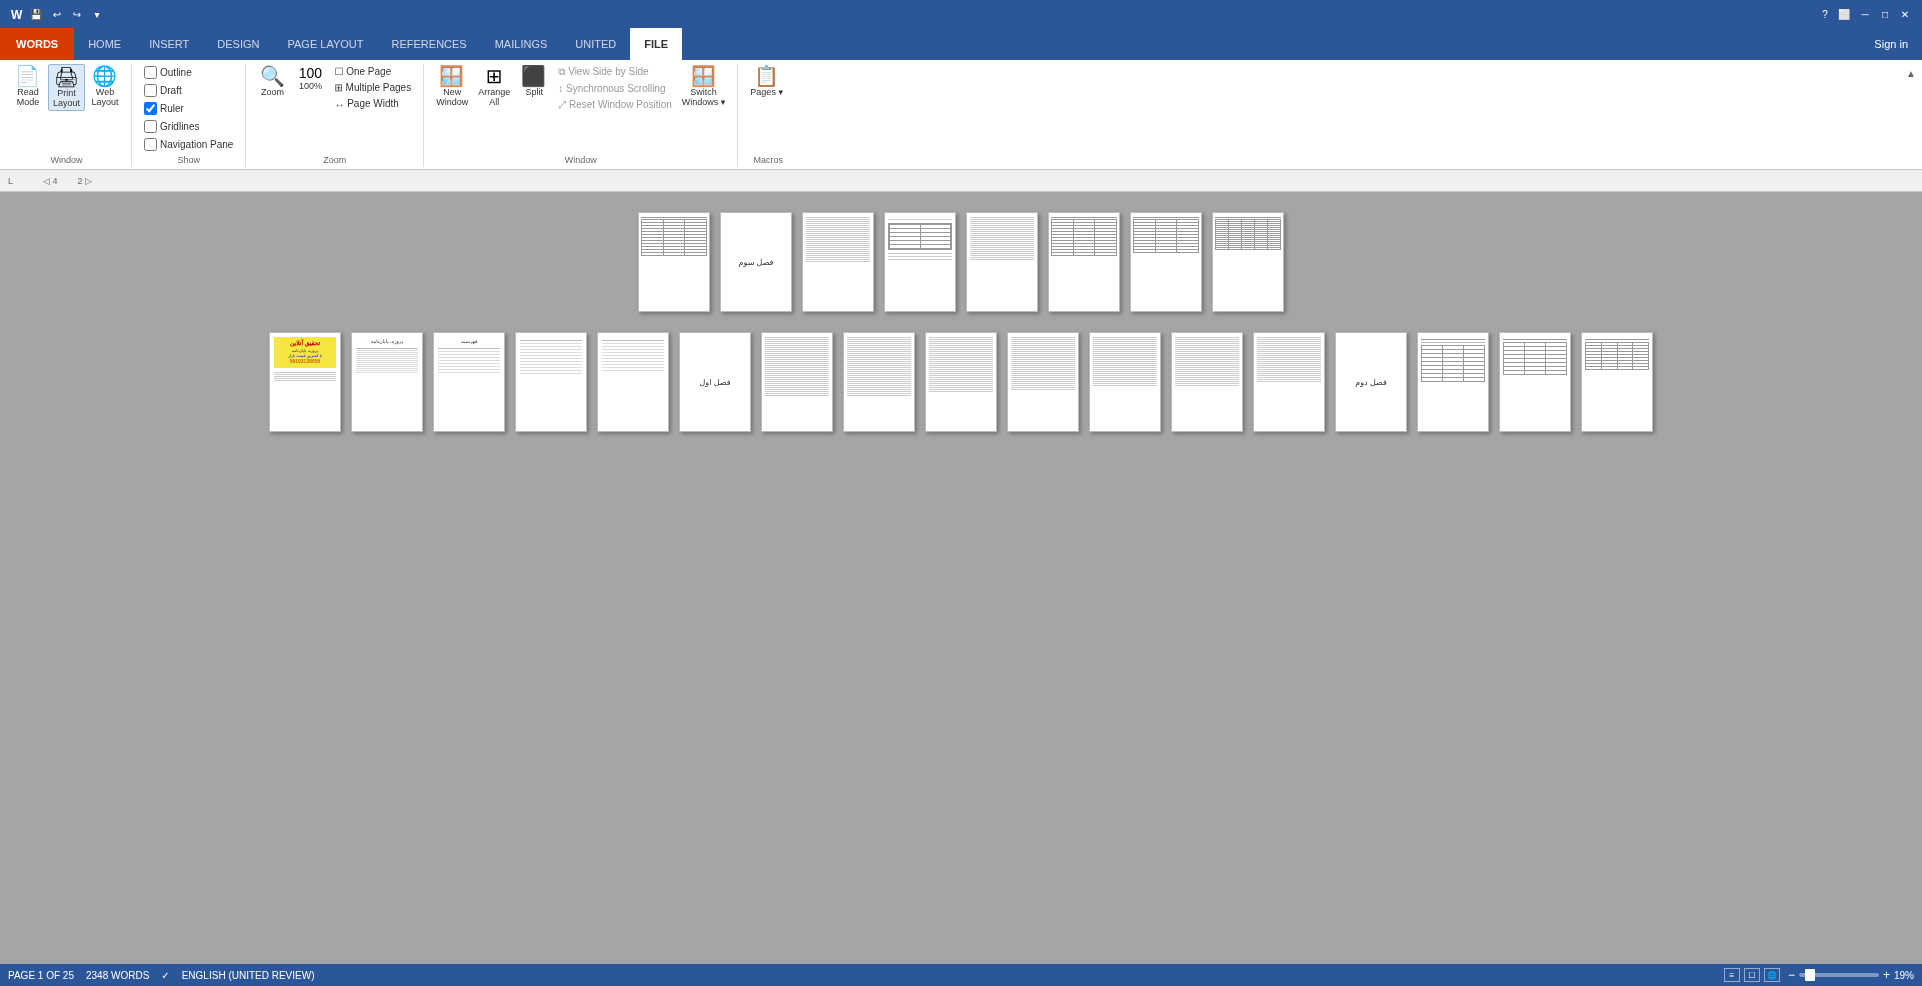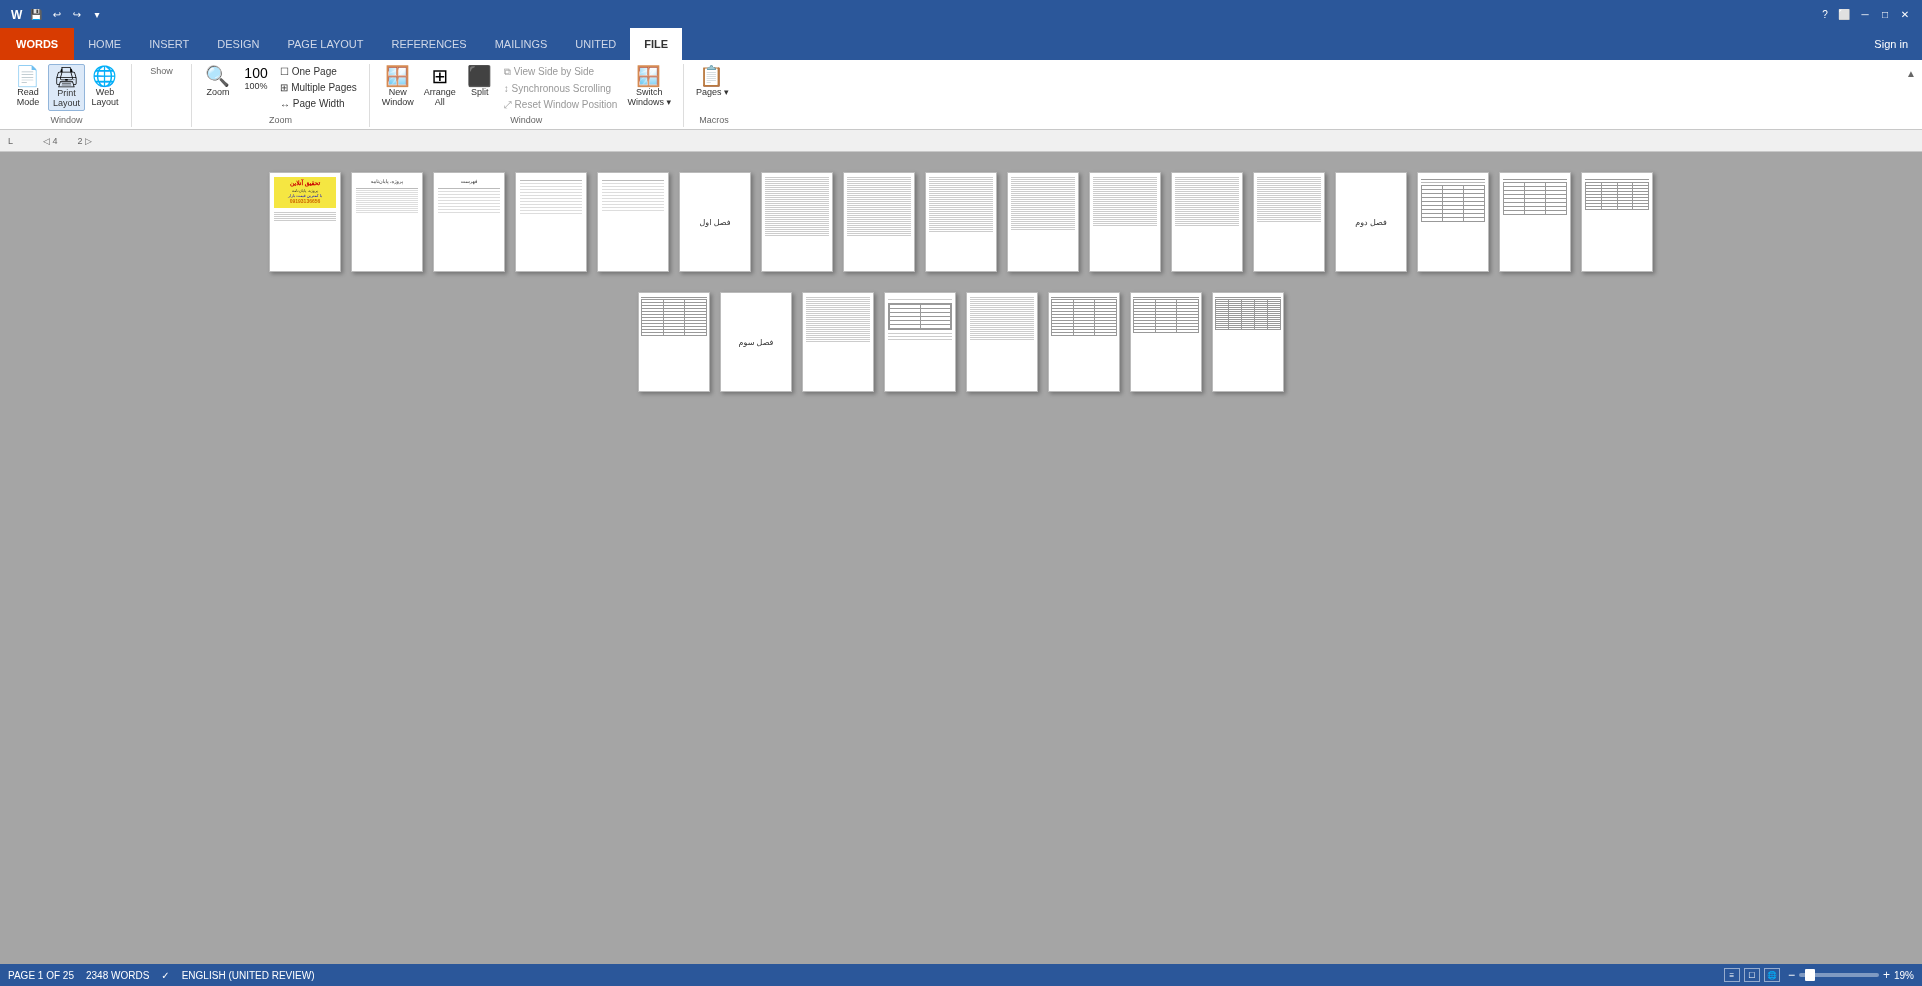--- a/index.html
+++ b/index.html
@@ -123,20 +123,29 @@
         </div>
         <div class="rb-btn">
           <div class="btn-icon">🌐</div>
           <div class="btn-label">Web<br>Layout</div>
         </div>
       </div>
       <div class="ribbon-group-label">Window</div>
     </div>
 
     <div class="ribbon-group">
+      <div class="ribbon-group-content">
+        <div class="rb-group-col">
+          <label class="rb-btn-sm"><input type="checkbox" style=""> Outline</label>
+          <label class="rb-btn-sm"><input type="checkbox" style=""> Draft</label>
+          <label class="rb-btn-sm"><input type="checkbox" checked="" style=""> Ruler</label>
+          <label class="rb-btn-sm"><input type="checkbox" style=""> Gridlines</label>
+          <label class="rb-btn-sm"><input type="checkbox" style=""> Navigation Pane</label>
+        </div>
+      </div>
       <div class="ribbon-group-label">Show</div>
     </div>
 
     <div class="ribbon-group">
       <div class="ribbon-group-content">
         <div class="rb-btn">
           <div class="btn-icon">🔍</div>
           <div class="btn-label">Zoom</div>
         </div>
         <div class="rb-btn">
@@ -194,507 +203,20 @@
 </div>
 
 <div class="ruler-area">
   <span style="margin-right: 30px;">L</span>
   <span style="margin-right: 20px;">◁ 4</span>
   <span>2 ▷</span>
 </div>
 
 <div class="doc-area">
   <div class="pages-container">
-
-    <div class="pages-row">
-
-      <div class="page-thumb" style="width:72px; height:100px; background: white;">
-        <div style="background:#f5e642; padding:3px; margin:4px; font-size:5px; color:#333; text-align:center; line-height:1.3;">
-          <div style="font-weight:bold; color:#cc0000; font-size:6px;">تحقیق آنلاین</div>
-          <div style="font-size:4px;">پروژه، پایان‌نامه</div>
-          <div style="color:#0000cc; font-size:4px;">با کمترین قیمت بازار</div>
-          <div style="color:#cc6600; font-size:5px; font-weight:bold;">09193136656</div>
-        </div>
-        <div style="padding: 0 4px;">
-          <div style="height:1px; background:#ccc; margin:1px 0;"></div>
-          <div style="height:1px; background:#ccc; margin:1px 0;"></div>
-          <div style="height:1px; background:#ccc; margin:1px 0;"></div>
-          <div style="height:1px; background:#ccc; margin:1px 0;"></div>
-          <div style="height:1px; background:#ccc; margin:1px 0;"></div>
-        </div>
-      </div>
-
-      <div class="page-thumb" style="width:72px; height:100px;">
-        <div style="padding:5px 4px 4px;">
-          <div style="text-align:center; font-size:5px; color:#333; margin-bottom:4px;">پروژه، پایان‌نامه</div>
-          <div style="height:1px; background:#bbb; margin:1px 0;"></div>
-          <div style="height:1px; background:#ddd; margin:1px 0;"></div>
-          <div style="height:1px; background:#ddd; margin:1px 0;"></div>
-          <div style="height:1px; background:#ddd; margin:1px 0;"></div>
-          <div style="height:1px; background:#ddd; margin:1px 0;"></div>
-          <div style="height:1px; background:#ddd; margin:1px 0;"></div>
-          <div style="height:1px; background:#ddd; margin:1px 0;"></div>
-          <div style="height:1px; background:#ddd; margin:1px 0;"></div>
-          <div style="height:1px; background:#ddd; margin:1px 0;"></div>
-          <div style="height:1px; background:#ddd; margin:1px 0;"></div>
-          <div style="height:1px; background:#ddd; margin:1px 0;"></div>
-          <div style="height:1px; background:#ddd; margin:1px 0;"></div>
-          <div style="height:1px; background:#ddd; margin:1px 0;"></div>
-        </div>
-      </div>
-
-      <div class="page-thumb" style="width:72px; height:100px;">
-        <div style="padding:5px 4px 4px;">
-          <div style="text-align:center; font-size:5px; color:#333; margin-bottom:4px;">فهرست</div>
-          <div style="height:1px; background:#bbb; margin:2px 0;"></div>
-          <div style="height:1px; background:#ddd; margin:2px 0;"></div>
-          <div style="height:1px; background:#ddd; margin:2px 0;"></div>
-          <div style="height:1px; background:#ddd; margin:2px 0;"></div>
-          <div style="height:1px; background:#ddd; margin:2px 0;"></div>
-          <div style="height:1px; background:#ddd; margin:2px 0;"></div>
-          <div style="height:1px; background:#ddd; margin:2px 0;"></div>
-          <div style="height:1px; background:#ddd; margin:2px 0;"></div>
-          <div style="height:1px; background:#ddd; margin:2px 0;"></div>
-        </div>
-      </div>
-
-      <div class="page-thumb" style="width:72px; height:100px;">
-        <div style="padding:5px 4px 4px;">
-          <div style="height:1px; background:#bbb; margin:2px 0;"></div>
-          <div style="height:1px; background:#ddd; margin:2px 0;"></div>
-          <div style="height:1px; background:#ddd; margin:2px 0;"></div>
-          <div style="height:1px; background:#ddd; margin:2px 0;"></div>
-          <div style="height:1px; background:#ddd; margin:2px 0;"></div>
-          <div style="height:1px; background:#ddd; margin:2px 0;"></div>
-          <div style="height:1px; background:#ddd; margin:2px 0;"></div>
-          <div style="height:1px; background:#ddd; margin:2px 0;"></div>
-          <div style="height:1px; background:#ddd; margin:2px 0;"></div>
-          <div style="height:1px; background:#ddd; margin:2px 0;"></div>
-          <div style="height:1px; background:#ddd; margin:2px 0;"></div>
-          <div style="height:1px; background:#ddd; margin:2px 0;"></div>
-        </div>
-      </div>
-
-      <div class="page-thumb" style="width:72px; height:100px;">
-        <div style="padding:5px 4px 4px;">
-          <div style="height:1px; background:#bbb; margin:2px 0;"></div>
-          <div style="height:1px; background:#ddd; margin:2px 0;"></div>
-          <div style="height:1px; background:#ddd; margin:2px 0;"></div>
-          <div style="height:1px; background:#ddd; margin:2px 0;"></div>
-          <div style="height:1px; background:#ddd; margin:2px 0;"></div>
-          <div style="height:1px; background:#ddd; margin:2px 0;"></div>
-          <div style="height:1px; background:#ddd; margin:2px 0;"></div>
-          <div style="height:1px; background:#ddd; margin:2px 0;"></div>
-          <div style="height:1px; background:#ddd; margin:2px 0;"></div>
-          <div style="height:1px; background:#ddd; margin:2px 0;"></div>
-          <div style="height:1px; background:#ddd; margin:2px 0;"></div>
-        </div>
-      </div>
-
-      <div class="page-thumb" style="width:72px; height:100px;">
-        <div style="display:flex; align-items:center; justify-content:center; height:100%; font-size:8px; color:#333; font-family: Arial;">فصل اول</div>
-      </div>
-
-      <div class="page-thumb" style="width:72px; height:100px;">
-        <div style="padding:3px 3px;">
-          <div style="height:1px; background:#ccc; margin:1px 0;"></div>
-            <div style="height:1px; background:#ccc; margin:1px 0;"></div>
-          <div style="height:1px; background:#ccc; margin:1px 0;"></div>
-            <div style="height:1px; background:#ccc; margin:1px 0;"></div>
-          <div style="height:1px; background:#ccc; margin:1px 0;"></div>
-            <div style="height:1px; background:#ccc; margin:1px 0;"></div>
-          <div style="height:1px; background:#ccc; margin:1px 0;"></div>
-            <div style="height:1px; background:#ccc; margin:1px 0;"></div>
-          <div style="height:1px; background:#ccc; margin:1px 0;"></div>
-            <div style="height:1px; background:#ccc; margin:1px 0;"></div>
-          <div style="height:1px; background:#ccc; margin:1px 0;"></div>
-            <div style="height:1px; background:#ccc; margin:1px 0;"></div>
-          <div style="height:1px; background:#ccc; margin:1px 0;"></div>
-            <div style="height:1px; background:#ccc; margin:1px 0;"></div>
-          <div style="height:1px; background:#ccc; margin:1px 0;"></div>
-            <div style="height:1px; background:#ccc; margin:1px 0;"></div>
-          <div style="height:1px; background:#ccc; margin:1px 0;"></div>
-            <div style="height:1px; background:#ccc; margin:1px 0;"></div>
-          <div style="height:1px; background:#ccc; margin:1px 0;"></div>
-            <div style="height:1px; background:#ccc; margin:1px 0;"></div>
-          <div style="height:1px; background:#ccc; margin:1px 0;"></div>
-            <div style="height:1px; background:#ccc; margin:1px 0;"></div>
-          <div style="height:1px; background:#ccc; margin:1px 0;"></div>
-            <div style="height:1px; background:#ccc; margin:1px 0;"></div>
-          <div style="height:1px; background:#ccc; margin:1px 0;"></div>
-            <div style="height:1px; background:#ccc; margin:1px 0;"></div>
-          <div style="height:1px; background:#ccc; margin:1px 0;"></div>
-            <div style="height:1px; background:#ccc; margin:1px 0;"></div>
-          <div style="height:1px; background:#ccc; margin:1px 0;"></div>
-            <div style="height:1px; background:#ccc; margin:1px 0;"></div>
-        </div>
-      </div>
-
-      <div class="page-thumb" style="width:72px; height:100px;">
-        <div style="padding:3px 3px;">
-          <div style="height:1px; background:#ccc; margin:1px 0;"></div>
-            <div style="height:1px; background:#ccc; margin:1px 0;"></div>
-          <div style="height:1px; background:#ccc; margin:1px 0;"></div>
-            <div style="height:1px; background:#ccc; margin:1px 0;"></div>
-          <div style="height:1px; background:#ccc; margin:1px 0;"></div>
-            <div style="height:1px; background:#ccc; margin:1px 0;"></div>
-          <div style="height:1px; background:#ccc; margin:1px 0;"></div>
-            <div style="height:1px; background:#ccc; margin:1px 0;"></div>
-          <div style="height:1px; background:#ccc; margin:1px 0;"></div>
-            <div style="height:1px; background:#ccc; margin:1px 0;"></div>
-          <div style="height:1px; background:#ccc; margin:1px 0;"></div>
-            <div style="height:1px; background:#ccc; margin:1px 0;"></div>
-          <div style="height:1px; background:#ccc; margin:1px 0;"></div>
-            <div style="height:1px; background:#ccc; margin:1px 0;"></div>
-          <div style="height:1px; background:#ccc; margin:1px 0;"></div>
-            <div style="height:1px; background:#ccc; margin:1px 0;"></div>
-          <div style="height:1px; background:#ccc; margin:1px 0;"></div>
-            <div style="height:1px; background:#ccc; margin:1px 0;"></div>
-          <div style="height:1px; background:#ccc; margin:1px 0;"></div>
-            <div style="height:1px; background:#ccc; margin:1px 0;"></div>
-          <div style="height:1px; background:#ccc; margin:1px 0;"></div>
-            <div style="height:1px; background:#ccc; margin:1px 0;"></div>
-          <div style="height:1px; background:#ccc; margin:1px 0;"></div>
-            <div style="height:1px; background:#ccc; margin:1px 0;"></div>
-          <div style="height:1px; background:#ccc; margin:1px 0;"></div>
-            <div style="height:1px; background:#ccc; margin:1px 0;"></div>
-          <div style="height:1px; background:#ccc; margin:1px 0;"></div>
-            <div style="height:1px; background:#ccc; margin:1px 0;"></div>
-          <div style="height:1px; background:#ccc; margin:1px 0;"></div>
-            <div style="height:1px; background:#ccc; margin:1px 0;"></div>
-        </div>
-      </div>
-
-      <div class="page-thumb" style="width:72px; height:100px;">
-        <div style="padding:3px 3px;">
-          <div style="height:1px; background:#ccc; margin:1px 0;"></div>
-            <div style="height:1px; background:#ccc; margin:1px 0;"></div>
-          <div style="height:1px; background:#ccc; margin:1px 0;"></div>
-            <div style="height:1px; background:#ccc; margin:1px 0;"></div>
-          <div style="height:1px; background:#ccc; margin:1px 0;"></div>
-            <div style="height:1px; background:#ccc; margin:1px 0;"></div>
-          <div style="height:1px; background:#ccc; margin:1px 0;"></div>
-            <div style="height:1px; background:#ccc; margin:1px 0;"></div>
-          <div style="height:1px; background:#ccc; margin:1px 0;"></div>
-            <div style="height:1px; background:#ccc; margin:1px 0;"></div>
-          <div style="height:1px; background:#ccc; margin:1px 0;"></div>
-            <div style="height:1px; background:#ccc; margin:1px 0;"></div>
-          <div style="height:1px; background:#ccc; margin:1px 0;"></div>
-            <div style="height:1px; background:#ccc; margin:1px 0;"></div>
-          <div style="height:1px; background:#ccc; margin:1px 0;"></div>
-            <div style="height:1px; background:#ccc; margin:1px 0;"></div>
-          <div style="height:1px; background:#ccc; margin:1px 0;"></div>
-            <div style="height:1px; background:#ccc; margin:1px 0;"></div>
-          <div style="height:1px; background:#ccc; margin:1px 0;"></div>
-            <div style="height:1px; background:#ccc; margin:1px 0;"></div>
-          <div style="height:1px; background:#ccc; margin:1px 0;"></div>
-            <div style="height:1px; background:#ccc; margin:1px 0;"></div>
-          <div style="height:1px; background:#ccc; margin:1px 0;"></div>
-            <div style="height:1px; background:#ccc; margin:1px 0;"></div>
-          <div style="height:1px; background:#ccc; margin:1px 0;"></div>
-            <div style="height:1px; background:#ccc; margin:1px 0;"></div>
-          <div style="height:1px; background:#ccc; margin:1px 0;"></div>
-            <div style="height:1px; background:#ccc; margin:1px 0;"></div>
-        </div>
-      </div>
-
-      <div class="page-thumb" style="width:72px; height:100px;">
-        <div style="padding:3px 3px;">
-          <div style="height:1px; background:#ccc; margin:1px 0;"></div>
-            <div style="height:1px; background:#ccc; margin:1px 0;"></div>
-          <div style="height:1px; background:#ccc; margin:1px 0;"></div>
-            <div style="height:1px; background:#ccc; margin:1px 0;"></div>
-          <div style="height:1px; background:#ccc; margin:1px 0;"></div>
-            <div style="height:1px; background:#ccc; margin:1px 0;"></div>
-          <div style="height:1px; background:#ccc; margin:1px 0;"></div>
-            <div style="height:1px; background:#ccc; margin:1px 0;"></div>
-          <div style="height:1px; background:#ccc; margin:1px 0;"></div>
-            <div style="height:1px; background:#ccc; margin:1px 0;"></div>
-          <div style="height:1px; background:#ccc; margin:1px 0;"></div>
-            <div style="height:1px; background:#ccc; margin:1px 0;"></div>
-          <div style="height:1px; background:#ccc; margin:1px 0;"></div>
-            <div style="height:1px; background:#ccc; margin:1px 0;"></div>
-          <div style="height:1px; background:#ccc; margin:1px 0;"></div>
-            <div style="height:1px; background:#ccc; margin:1px 0;"></div>
-          <div style="height:1px; background:#ccc; margin:1px 0;"></div>
-            <div style="height:1px; background:#ccc; margin:1px 0;"></div>
-          <div style="height:1px; background:#ccc; margin:1px 0;"></div>
-            <div style="height:1px; background:#ccc; margin:1px 0;"></div>
-          <div style="height:1px; background:#ccc; margin:1px 0;"></div>
-            <div style="height:1px; background:#ccc; margin:1px 0;"></div>
-          <div style="height:1px; background:#ccc; margin:1px 0;"></div>
-            <div style="height:1px; background:#ccc; margin:1px 0;"></div>
-          <div style="height:1px; background:#ccc; margin:1px 0;"></div>
-            <div style="height:1px; background:#ccc; margin:1px 0;"></div>
-          <div style="height:1px; background:#ccc; margin:1px 0;"></div>
-        </div>
-      </div>
-
-      <div class="page-thumb" style="width:72px; height:100px;">
-        <div style="padding:3px 3px;">
-          <div style="height:1px; background:#ccc; margin:1px 0;"></div>
-            <div style="height:1px; background:#ccc; margin:1px 0;"></div>
-          <div style="height:1px; background:#ccc; margin:1px 0;"></div>
-            <div style="height:1px; background:#ccc; margin:1px 0;"></div>
-          <div style="height:1px; background:#ccc; margin:1px 0;"></div>
-            <div style="height:1px; background:#ccc; margin:1px 0;"></div>
-          <div style="height:1px; background:#ccc; margin:1px 0;"></div>
-            <div style="height:1px; background:#ccc; margin:1px 0;"></div>
-          <div style="height:1px; background:#ccc; margin:1px 0;"></div>
-            <div style="height:1px; background:#ccc; margin:1px 0;"></div>
-          <div style="height:1px; background:#ccc; margin:1px 0;"></div>
-            <div style="height:1px; background:#ccc; margin:1px 0;"></div>
-          <div style="height:1px; background:#ccc; margin:1px 0;"></div>
-            <div style="height:1px; background:#ccc; margin:1px 0;"></div>
-          <div style="height:1px; background:#ccc; margin:1px 0;"></div>
-            <div style="height:1px; background:#ccc; margin:1px 0;"></div>
-          <div style="height:1px; background:#ccc; margin:1px 0;"></div>
-            <div style="height:1px; background:#ccc; margin:1px 0;"></div>
-          <div style="height:1px; background:#ccc; margin:1px 0;"></div>
-            <div style="height:1px; background:#ccc; margin:1px 0;"></div>
-          <div style="height:1px; background:#ccc; margin:1px 0;"></div>
-            <div style="height:1px; background:#ccc; margin:1px 0;"></div>
-          <div style="height:1px; background:#ccc; margin:1px 0;"></div>
-            <div style="height:1px; background:#ccc; margin:1px 0;"></div>
-          <div style="height:1px; background:#ccc; margin:1px 0;"></div>
-        </div>
-      </div>
-
-      <div class="page-thumb" style="width:72px; height:100px;">
-        <div style="padding:3px 3px;">
-          <div style="height:1px; background:#ccc; margin:1px 0;"></div>
-            <div style="height:1px; background:#ccc; margin:1px 0;"></div>
-          <div style="height:1px; background:#ccc; margin:1px 0;"></div>
-            <div style="height:1px; background:#ccc; margin:1px 0;"></div>
-          <div style="height:1px; background:#ccc; margin:1px 0;"></div>
-            <div style="height:1px; background:#ccc; margin:1px 0;"></div>
-          <div style="height:1px; background:#ccc; margin:1px 0;"></div>
-            <div style="height:1px; background:#ccc; margin:1px 0;"></div>
-          <div style="height:1px; background:#ccc; margin:1px 0;"></div>
-            <div style="height:1px; background:#ccc; margin:1px 0;"></div>
-          <div style="height:1px; background:#ccc; margin:1px 0;"></div>
-            <div style="height:1px; background:#ccc; margin:1px 0;"></div>
-          <div style="height:1px; background:#ccc; margin:1px 0;"></div>
-            <div style="height:1px; background:#ccc; margin:1px 0;"></div>
-          <div style="height:1px; background:#ccc; margin:1px 0;"></div>
-            <div style="height:1px; background:#ccc; margin:1px 0;"></div>
-          <div style="height:1px; background:#ccc; margin:1px 0;"></div>
-            <div style="height:1px; background:#ccc; margin:1px 0;"></div>
-          <div style="height:1px; background:#ccc; margin:1px 0;"></div>
-            <div style="height:1px; background:#ccc; margin:1px 0;"></div>
-          <div style="height:1px; background:#ccc; margin:1px 0;"></div>
-            <div style="height:1px; background:#ccc; margin:1px 0;"></div>
-          <div style="height:1px; background:#ccc; margin:1px 0;"></div>
-            <div style="height:1px; background:#ccc; margin:1px 0;"></div>
-          <div style="height:1px; background:#ccc; margin:1px 0;"></div>
-        </div>
-      </div>
-
-      <div class="page-thumb" style="width:72px; height:100px;">
-        <div style="padding:3px 3px;">
-          <div style="height:1px; background:#ccc; margin:1px 0;"></div>
-            <div style="height:1px; background:#ccc; margin:1px 0;"></div>
-          <div style="height:1px; background:#ccc; margin:1px 0;"></div>
-            <div style="height:1px; background:#ccc; margin:1px 0;"></div>
-          <div style="height:1px; background:#ccc; margin:1px 0;"></div>
-            <div style="height:1px; background:#ccc; margin:1px 0;"></div>
-          <div style="height:1px; background:#ccc; margin:1px 0;"></div>
-            <div style="height:1px; background:#ccc; margin:1px 0;"></div>
-          <div style="height:1px; background:#ccc; margin:1px 0;"></div>
-            <div style="height:1px; background:#ccc; margin:1px 0;"></div>
-          <div style="height:1px; background:#ccc; margin:1px 0;"></div>
-            <div style="height:1px; background:#ccc; margin:1px 0;"></div>
-          <div style="height:1px; background:#ccc; margin:1px 0;"></div>
-            <div style="height:1px; background:#ccc; margin:1px 0;"></div>
-          <div style="height:1px; background:#ccc; margin:1px 0;"></div>
-            <div style="height:1px; background:#ccc; margin:1px 0;"></div>
-          <div style="height:1px; background:#ccc; margin:1px 0;"></div>
-            <div style="height:1px; background:#ccc; margin:1px 0;"></div>
-          <div style="height:1px; background:#ccc; margin:1px 0;"></div>
-            <div style="height:1px; background:#ccc; margin:1px 0;"></div>
-          <div style="height:1px; background:#ccc; margin:1px 0;"></div>
-            <div style="height:1px; background:#ccc; margin:1px 0;"></div>
-          <div style="height:1px; background:#ccc; margin:1px 0;"></div>
-        </div>
-      </div>
-
-      <div class="page-thumb" style="width:72px; height:100px;">
-        <div style="display:flex; align-items:center; justify-content:center; height:100%; font-size:8px; color:#333; font-family: Arial;">فصل دوم</div>
-      </div>
-
-      <div class="page-thumb" style="width:72px; height:100px;">
-        <div style="padding:4px 3px;">
-          <div style="height:1px; background:#999; margin:2px 0;"></div>
-          <div style="height:1px; background:#bbb; margin:2px 0;"></div>
-          <table style="width:100%; border-collapse:collapse; margin-top:2px;">
-            <tbody>
-                <tr>
-                  <td style="border:0.5px solid #999; height:4px; font-size:4px; padding:0;"></td>
-                  <td style="border:0.5px solid #999; height:4px;"></td>
-                  <td style="border:0.5px solid #999; height:4px;"></td>
-                </tr>
-            <tr>
-                  <td style="border:0.5px solid #999; height:4px;"></td>
-                  <td style="border:0.5px solid #999; height:4px;"></td>
-                  <td style="border:0.5px solid #999; height:4px;"></td>
-                </tr>
-            <tr>
-                  <td style="border:0.5px solid #999; height:4px;"></td>
-                  <td style="border:0.5px solid #999; height:4px;"></td>
-                  <td style="border:0.5px solid #999; height:4px;"></td>
-                </tr>
-            <tr>
-                  <td style="border:0.5px solid #999; height:4px;"></td>
-                  <td style="border:0.5px solid #999; height:4px;"></td>
-                  <td style="border:0.5px solid #999; height:4px;"></td>
-                </tr>
-            <tr>
-                  <td style="border:0.5px solid #999; height:4px;"></td>
-                  <td style="border:0.5px solid #999; height:4px;"></td>
-                  <td style="border:0.5px solid #999; height:4px;"></td>
-                </tr>
-            <tr>
-                  <td style="border:0.5px solid #999; height:4px;"></td>
-                  <td style="border:0.5px solid #999; height:4px;"></td>
-                  <td style="border:0.5px solid #999; height:4px;"></td>
-                </tr>
-            <tr>
-                  <td style="border:0.5px solid #999; height:4px;"></td>
-                  <td style="border:0.5px solid #999; height:4px;"></td>
-                  <td style="border:0.5px solid #999; height:4px;"></td>
-                </tr>
-            <tr>
-                  <td style="border:0.5px solid #999; height:4px;"></td>
-                  <td style="border:0.5px solid #999; height:4px;"></td>
-                  <td style="border:0.5px solid #999; height:4px;"></td>
-                </tr>
-            <tr>
-                  <td style="border:0.5px solid #999; height:4px;"></td>
-                  <td style="border:0.5px solid #999; height:4px;"></td>
-                  <td style="border:0.5px solid #999; height:4px;"></td>
-                </tr>
-          </tbody>
-            </table>
-        </div>
-      </div>
-
-      <div class="page-thumb" style="width:72px; height:100px;">
-        <div style="padding:4px 3px;">
-          <div style="height:1px; background:#999; margin:2px 0;"></div>
-          <table style="width:100%; border-collapse:collapse; margin-top:2px;">
-            <tbody>
-                <tr>
-                  <td style="border:0.5px solid #999; height:4px;"></td>
-                  <td style="border:0.5px solid #999; height:4px;"></td>
-                  <td style="border:0.5px solid #999; height:4px;"></td>
-                </tr>
-            <tr>
-                  <td style="border:0.5px solid #999; height:4px;"></td>
-                  <td style="border:0.5px solid #999; height:4px;"></td>
-                  <td style="border:0.5px solid #999; height:4px;"></td>
-                </tr>
-            <tr>
-                  <td style="border:0.5px solid #999; height:4px;"></td>
-                  <td style="border:0.5px solid #999; height:4px;"></td>
-                  <td style="border:0.5px solid #999; height:4px;"></td>
-                </tr>
-            <tr>
-                  <td style="border:0.5px solid #999; height:4px;"></td>
-                  <td style="border:0.5px solid #999; height:4px;"></td>
-                  <td style="border:0.5px solid #999; height:4px;"></td>
-                </tr>
-            <tr>
-                  <td style="border:0.5px solid #999; height:4px;"></td>
-                  <td style="border:0.5px solid #999; height:4px;"></td>
-                  <td style="border:0.5px solid #999; height:4px;"></td>
-                </tr>
-            <tr>
-                  <td style="border:0.5px solid #999; height:4px;"></td>
-                  <td style="border:0.5px solid #999; height:4px;"></td>
-                  <td style="border:0.5px solid #999; height:4px;"></td>
-                </tr>
-            <tr>
-                  <td style="border:0.5px solid #999; height:4px;"></td>
-                  <td style="border:0.5px solid #999; height:4px;"></td>
-                  <td style="border:0.5px solid #999; height:4px;"></td>
-                </tr>
-            <tr>
-                  <td style="border:0.5px solid #999; height:4px;"></td>
-                  <td style="border:0.5px solid #999; height:4px;"></td>
-                  <td style="border:0.5px solid #999; height:4px;"></td>
-                </tr>
-          </tbody>
-            </table>
-        </div>
-      </div>
-
-      <div class="page-thumb" style="width:72px; height:100px;">
-        <div style="padding:4px 3px;">
-          <div style="height:1px; background:#999; margin:2px 0;"></div>
-          <table style="width:100%; border-collapse:collapse; margin-top:2px;">
-            <tbody>
-                <tr>
-                  <td style="border:0.5px solid #999; height:3px;"></td>
-                  <td style="border:0.5px solid #999; height:3px;"></td>
-                  <td style="border:0.5px solid #999; height:3px;"></td>
-                  <td style="border:0.5px solid #999; height:3px;"></td>
-                </tr>
-            <tr>
-                  <td style="border:0.5px solid #999; height:3px;"></td>
-                  <td style="border:0.5px solid #999; height:3px;"></td>
-                  <td style="border:0.5px solid #999; height:3px;"></td>
-                  <td style="border:0.5px solid #999; height:3px;"></td>
-                </tr>
-            <tr>
-                  <td style="border:0.5px solid #999; height:3px;"></td>
-                  <td style="border:0.5px solid #999; height:3px;"></td>
-                  <td style="border:0.5px solid #999; height:3px;"></td>
-                  <td style="border:0.5px solid #999; height:3px;"></td>
-                </tr>
-            <tr>
-                  <td style="border:0.5px solid #999; height:3px;"></td>
-                  <td style="border:0.5px solid #999; height:3px;"></td>
-                  <td style="border:0.5px solid #999; height:3px;"></td>
-                  <td style="border:0.5px solid #999; height:3px;"></td>
-                </tr>
-            <tr>
-                  <td style="border:0.5px solid #999; height:3px;"></td>
-                  <td style="border:0.5px solid #999; height:3px;"></td>
-                  <td style="border:0.5px solid #999; height:3px;"></td>
-                  <td style="border:0.5px solid #999; height:3px;"></td>
-                </tr>
-            <tr>
-                  <td style="border:0.5px solid #999; height:3px;"></td>
-                  <td style="border:0.5px solid #999; height:3px;"></td>
-                  <td style="border:0.5px solid #999; height:3px;"></td>
-                  <td style="border:0.5px solid #999; height:3px;"></td>
-                </tr>
-            <tr>
-                  <td style="border:0.5px solid #999; height:3px;"></td>
-                  <td style="border:0.5px solid #999; height:3px;"></td>
-                  <td style="border:0.5px solid #999; height:3px;"></td>
-                  <td style="border:0.5px solid #999; height:3px;"></td>
-                </tr>
-            <tr>
-                  <td style="border:0.5px solid #999; height:3px;"></td>
-                  <td style="border:0.5px solid #999; height:3px;"></td>
-                  <td style="border:0.5px solid #999; height:3px;"></td>
-                  <td style="border:0.5px solid #999; height:3px;"></td>
-                </tr>
-            <tr>
-                  <td style="border:0.5px solid #999; height:3px;"></td>
-                  <td style="border:0.5px solid #999; height:3px;"></td>
-                  <td style="border:0.5px solid #999; height:3px;"></td>
-                  <td style="border:0.5px solid #999; height:3px;"></td>
-                </tr>
-          </tbody>
-            </table>
-        </div>
-      </div>
-    </div>
 
     <div class="pages-row">
 
       <div class="page-thumb" style="width:72px; height:100px;">
         <div style="padding:3px 2px;">
           <div style="height:1px; background:#999; margin:1px 0;"></div>
           <table style="width:100%; border-collapse:collapse; margin-top:1px;">
             <tbody>
                 <tr>
                   <td style="border:0.5px solid #999; height:3px;"></td>
@@ -1103,20 +625,507 @@
                   <td style="border:0.5px solid #999; height:2px;"></td>
                   <td style="border:0.5px solid #999; height:2px;"></td>
                   <td style="border:0.5px solid #999; height:2px;"></td>
                 </tr>
           </tbody>
             </table>
         </div>
       </div>
 
     </div>
+
+    <div class="pages-row">
+
+      <div class="page-thumb" style="width:72px; height:100px; background: white;">
+        <div style="background:#f5e642; padding:3px; margin:4px; font-size:5px; color:#333; text-align:center; line-height:1.3;">
+          <div style="font-weight:bold; color:#cc0000; font-size:6px;">تحقیق آنلاین</div>
+          <div style="font-size:4px;">پروژه، پایان‌نامه</div>
+          <div style="color:#0000cc; font-size:4px;">با کمترین قیمت بازار</div>
+          <div style="color:#cc6600; font-size:5px; font-weight:bold;">09193136656</div>
+        </div>
+        <div style="padding: 0 4px;">
+          <div style="height:1px; background:#ccc; margin:1px 0;"></div>
+          <div style="height:1px; background:#ccc; margin:1px 0;"></div>
+          <div style="height:1px; background:#ccc; margin:1px 0;"></div>
+          <div style="height:1px; background:#ccc; margin:1px 0;"></div>
+          <div style="height:1px; background:#ccc; margin:1px 0;"></div>
+        </div>
+      </div>
+
+      <div class="page-thumb" style="width:72px; height:100px;">
+        <div style="padding:5px 4px 4px;">
+          <div style="text-align:center; font-size:5px; color:#333; margin-bottom:4px;">پروژه، پایان‌نامه</div>
+          <div style="height:1px; background:#bbb; margin:1px 0;"></div>
+          <div style="height:1px; background:#ddd; margin:1px 0;"></div>
+          <div style="height:1px; background:#ddd; margin:1px 0;"></div>
+          <div style="height:1px; background:#ddd; margin:1px 0;"></div>
+          <div style="height:1px; background:#ddd; margin:1px 0;"></div>
+          <div style="height:1px; background:#ddd; margin:1px 0;"></div>
+          <div style="height:1px; background:#ddd; margin:1px 0;"></div>
+          <div style="height:1px; background:#ddd; margin:1px 0;"></div>
+          <div style="height:1px; background:#ddd; margin:1px 0;"></div>
+          <div style="height:1px; background:#ddd; margin:1px 0;"></div>
+          <div style="height:1px; background:#ddd; margin:1px 0;"></div>
+          <div style="height:1px; background:#ddd; margin:1px 0;"></div>
+          <div style="height:1px; background:#ddd; margin:1px 0;"></div>
+        </div>
+      </div>
+
+      <div class="page-thumb" style="width:72px; height:100px;">
+        <div style="padding:5px 4px 4px;">
+          <div style="text-align:center; font-size:5px; color:#333; margin-bottom:4px;">فهرست</div>
+          <div style="height:1px; background:#bbb; margin:2px 0;"></div>
+          <div style="height:1px; background:#ddd; margin:2px 0;"></div>
+          <div style="height:1px; background:#ddd; margin:2px 0;"></div>
+          <div style="height:1px; background:#ddd; margin:2px 0;"></div>
+          <div style="height:1px; background:#ddd; margin:2px 0;"></div>
+          <div style="height:1px; background:#ddd; margin:2px 0;"></div>
+          <div style="height:1px; background:#ddd; margin:2px 0;"></div>
+          <div style="height:1px; background:#ddd; margin:2px 0;"></div>
+          <div style="height:1px; background:#ddd; margin:2px 0;"></div>
+        </div>
+      </div>
+
+      <div class="page-thumb" style="width:72px; height:100px;">
+        <div style="padding:5px 4px 4px;">
+          <div style="height:1px; background:#bbb; margin:2px 0;"></div>
+          <div style="height:1px; background:#ddd; margin:2px 0;"></div>
+          <div style="height:1px; background:#ddd; margin:2px 0;"></div>
+          <div style="height:1px; background:#ddd; margin:2px 0;"></div>
+          <div style="height:1px; background:#ddd; margin:2px 0;"></div>
+          <div style="height:1px; background:#ddd; margin:2px 0;"></div>
+          <div style="height:1px; background:#ddd; margin:2px 0;"></div>
+          <div style="height:1px; background:#ddd; margin:2px 0;"></div>
+          <div style="height:1px; background:#ddd; margin:2px 0;"></div>
+          <div style="height:1px; background:#ddd; margin:2px 0;"></div>
+          <div style="height:1px; background:#ddd; margin:2px 0;"></div>
+          <div style="height:1px; background:#ddd; margin:2px 0;"></div>
+        </div>
+      </div>
+
+      <div class="page-thumb" style="width:72px; height:100px;">
+        <div style="padding:5px 4px 4px;">
+          <div style="height:1px; background:#bbb; margin:2px 0;"></div>
+          <div style="height:1px; background:#ddd; margin:2px 0;"></div>
+          <div style="height:1px; background:#ddd; margin:2px 0;"></div>
+          <div style="height:1px; background:#ddd; margin:2px 0;"></div>
+          <div style="height:1px; background:#ddd; margin:2px 0;"></div>
+          <div style="height:1px; background:#ddd; margin:2px 0;"></div>
+          <div style="height:1px; background:#ddd; margin:2px 0;"></div>
+          <div style="height:1px; background:#ddd; margin:2px 0;"></div>
+          <div style="height:1px; background:#ddd; margin:2px 0;"></div>
+          <div style="height:1px; background:#ddd; margin:2px 0;"></div>
+          <div style="height:1px; background:#ddd; margin:2px 0;"></div>
+        </div>
+      </div>
+
+      <div class="page-thumb" style="width:72px; height:100px;">
+        <div style="display:flex; align-items:center; justify-content:center; height:100%; font-size:8px; color:#333; font-family: Arial;">فصل اول</div>
+      </div>
+
+      <div class="page-thumb" style="width:72px; height:100px;">
+        <div style="padding:3px 3px;">
+          <div style="height:1px; background:#ccc; margin:1px 0;"></div>
+            <div style="height:1px; background:#ccc; margin:1px 0;"></div>
+          <div style="height:1px; background:#ccc; margin:1px 0;"></div>
+            <div style="height:1px; background:#ccc; margin:1px 0;"></div>
+          <div style="height:1px; background:#ccc; margin:1px 0;"></div>
+            <div style="height:1px; background:#ccc; margin:1px 0;"></div>
+          <div style="height:1px; background:#ccc; margin:1px 0;"></div>
+            <div style="height:1px; background:#ccc; margin:1px 0;"></div>
+          <div style="height:1px; background:#ccc; margin:1px 0;"></div>
+            <div style="height:1px; background:#ccc; margin:1px 0;"></div>
+          <div style="height:1px; background:#ccc; margin:1px 0;"></div>
+            <div style="height:1px; background:#ccc; margin:1px 0;"></div>
+          <div style="height:1px; background:#ccc; margin:1px 0;"></div>
+            <div style="height:1px; background:#ccc; margin:1px 0;"></div>
+          <div style="height:1px; background:#ccc; margin:1px 0;"></div>
+            <div style="height:1px; background:#ccc; margin:1px 0;"></div>
+          <div style="height:1px; background:#ccc; margin:1px 0;"></div>
+            <div style="height:1px; background:#ccc; margin:1px 0;"></div>
+          <div style="height:1px; background:#ccc; margin:1px 0;"></div>
+            <div style="height:1px; background:#ccc; margin:1px 0;"></div>
+          <div style="height:1px; background:#ccc; margin:1px 0;"></div>
+            <div style="height:1px; background:#ccc; margin:1px 0;"></div>
+          <div style="height:1px; background:#ccc; margin:1px 0;"></div>
+            <div style="height:1px; background:#ccc; margin:1px 0;"></div>
+          <div style="height:1px; background:#ccc; margin:1px 0;"></div>
+            <div style="height:1px; background:#ccc; margin:1px 0;"></div>
+          <div style="height:1px; background:#ccc; margin:1px 0;"></div>
+            <div style="height:1px; background:#ccc; margin:1px 0;"></div>
+          <div style="height:1px; background:#ccc; margin:1px 0;"></div>
+            <div style="height:1px; background:#ccc; margin:1px 0;"></div>
+        </div>
+      </div>
+
+      <div class="page-thumb" style="width:72px; height:100px;">
+        <div style="padding:3px 3px;">
+          <div style="height:1px; background:#ccc; margin:1px 0;"></div>
+            <div style="height:1px; background:#ccc; margin:1px 0;"></div>
+          <div style="height:1px; background:#ccc; margin:1px 0;"></div>
+            <div style="height:1px; background:#ccc; margin:1px 0;"></div>
+          <div style="height:1px; background:#ccc; margin:1px 0;"></div>
+            <div style="height:1px; background:#ccc; margin:1px 0;"></div>
+          <div style="height:1px; background:#ccc; margin:1px 0;"></div>
+            <div style="height:1px; background:#ccc; margin:1px 0;"></div>
+          <div style="height:1px; background:#ccc; margin:1px 0;"></div>
+            <div style="height:1px; background:#ccc; margin:1px 0;"></div>
+          <div style="height:1px; background:#ccc; margin:1px 0;"></div>
+            <div style="height:1px; background:#ccc; margin:1px 0;"></div>
+          <div style="height:1px; background:#ccc; margin:1px 0;"></div>
+            <div style="height:1px; background:#ccc; margin:1px 0;"></div>
+          <div style="height:1px; background:#ccc; margin:1px 0;"></div>
+            <div style="height:1px; background:#ccc; margin:1px 0;"></div>
+          <div style="height:1px; background:#ccc; margin:1px 0;"></div>
+            <div style="height:1px; background:#ccc; margin:1px 0;"></div>
+          <div style="height:1px; background:#ccc; margin:1px 0;"></div>
+            <div style="height:1px; background:#ccc; margin:1px 0;"></div>
+          <div style="height:1px; background:#ccc; margin:1px 0;"></div>
+            <div style="height:1px; background:#ccc; margin:1px 0;"></div>
+          <div style="height:1px; background:#ccc; margin:1px 0;"></div>
+            <div style="height:1px; background:#ccc; margin:1px 0;"></div>
+          <div style="height:1px; background:#ccc; margin:1px 0;"></div>
+            <div style="height:1px; background:#ccc; margin:1px 0;"></div>
+          <div style="height:1px; background:#ccc; margin:1px 0;"></div>
+            <div style="height:1px; background:#ccc; margin:1px 0;"></div>
+          <div style="height:1px; background:#ccc; margin:1px 0;"></div>
+            <div style="height:1px; background:#ccc; margin:1px 0;"></div>
+        </div>
+      </div>
+
+      <div class="page-thumb" style="width:72px; height:100px;">
+        <div style="padding:3px 3px;">
+          <div style="height:1px; background:#ccc; margin:1px 0;"></div>
+            <div style="height:1px; background:#ccc; margin:1px 0;"></div>
+          <div style="height:1px; background:#ccc; margin:1px 0;"></div>
+            <div style="height:1px; background:#ccc; margin:1px 0;"></div>
+          <div style="height:1px; background:#ccc; margin:1px 0;"></div>
+            <div style="height:1px; background:#ccc; margin:1px 0;"></div>
+          <div style="height:1px; background:#ccc; margin:1px 0;"></div>
+            <div style="height:1px; background:#ccc; margin:1px 0;"></div>
+          <div style="height:1px; background:#ccc; margin:1px 0;"></div>
+            <div style="height:1px; background:#ccc; margin:1px 0;"></div>
+          <div style="height:1px; background:#ccc; margin:1px 0;"></div>
+            <div style="height:1px; background:#ccc; margin:1px 0;"></div>
+          <div style="height:1px; background:#ccc; margin:1px 0;"></div>
+            <div style="height:1px; background:#ccc; margin:1px 0;"></div>
+          <div style="height:1px; background:#ccc; margin:1px 0;"></div>
+            <div style="height:1px; background:#ccc; margin:1px 0;"></div>
+          <div style="height:1px; background:#ccc; margin:1px 0;"></div>
+            <div style="height:1px; background:#ccc; margin:1px 0;"></div>
+          <div style="height:1px; background:#ccc; margin:1px 0;"></div>
+            <div style="height:1px; background:#ccc; margin:1px 0;"></div>
+          <div style="height:1px; background:#ccc; margin:1px 0;"></div>
+            <div style="height:1px; background:#ccc; margin:1px 0;"></div>
+          <div style="height:1px; background:#ccc; margin:1px 0;"></div>
+            <div style="height:1px; background:#ccc; margin:1px 0;"></div>
+          <div style="height:1px; background:#ccc; margin:1px 0;"></div>
+            <div style="height:1px; background:#ccc; margin:1px 0;"></div>
+          <div style="height:1px; background:#ccc; margin:1px 0;"></div>
+            <div style="height:1px; background:#ccc; margin:1px 0;"></div>
+        </div>
+      </div>
+
+      <div class="page-thumb" style="width:72px; height:100px;">
+        <div style="padding:3px 3px;">
+          <div style="height:1px; background:#ccc; margin:1px 0;"></div>
+            <div style="height:1px; background:#ccc; margin:1px 0;"></div>
+          <div style="height:1px; background:#ccc; margin:1px 0;"></div>
+            <div style="height:1px; background:#ccc; margin:1px 0;"></div>
+          <div style="height:1px; background:#ccc; margin:1px 0;"></div>
+            <div style="height:1px; background:#ccc; margin:1px 0;"></div>
+          <div style="height:1px; background:#ccc; margin:1px 0;"></div>
+            <div style="height:1px; background:#ccc; margin:1px 0;"></div>
+          <div style="height:1px; background:#ccc; margin:1px 0;"></div>
+            <div style="height:1px; background:#ccc; margin:1px 0;"></div>
+          <div style="height:1px; background:#ccc; margin:1px 0;"></div>
+            <div style="height:1px; background:#ccc; margin:1px 0;"></div>
+          <div style="height:1px; background:#ccc; margin:1px 0;"></div>
+            <div style="height:1px; background:#ccc; margin:1px 0;"></div>
+          <div style="height:1px; background:#ccc; margin:1px 0;"></div>
+            <div style="height:1px; background:#ccc; margin:1px 0;"></div>
+          <div style="height:1px; background:#ccc; margin:1px 0;"></div>
+            <div style="height:1px; background:#ccc; margin:1px 0;"></div>
+          <div style="height:1px; background:#ccc; margin:1px 0;"></div>
+            <div style="height:1px; background:#ccc; margin:1px 0;"></div>
+          <div style="height:1px; background:#ccc; margin:1px 0;"></div>
+            <div style="height:1px; background:#ccc; margin:1px 0;"></div>
+          <div style="height:1px; background:#ccc; margin:1px 0;"></div>
+            <div style="height:1px; background:#ccc; margin:1px 0;"></div>
+          <div style="height:1px; background:#ccc; margin:1px 0;"></div>
+            <div style="height:1px; background:#ccc; margin:1px 0;"></div>
+          <div style="height:1px; background:#ccc; margin:1px 0;"></div>
+        </div>
+      </div>
+
+      <div class="page-thumb" style="width:72px; height:100px;">
+        <div style="padding:3px 3px;">
+          <div style="height:1px; background:#ccc; margin:1px 0;"></div>
+            <div style="height:1px; background:#ccc; margin:1px 0;"></div>
+          <div style="height:1px; background:#ccc; margin:1px 0;"></div>
+            <div style="height:1px; background:#ccc; margin:1px 0;"></div>
+          <div style="height:1px; background:#ccc; margin:1px 0;"></div>
+            <div style="height:1px; background:#ccc; margin:1px 0;"></div>
+          <div style="height:1px; background:#ccc; margin:1px 0;"></div>
+            <div style="height:1px; background:#ccc; margin:1px 0;"></div>
+          <div style="height:1px; background:#ccc; margin:1px 0;"></div>
+            <div style="height:1px; background:#ccc; margin:1px 0;"></div>
+          <div style="height:1px; background:#ccc; margin:1px 0;"></div>
+            <div style="height:1px; background:#ccc; margin:1px 0;"></div>
+          <div style="height:1px; background:#ccc; margin:1px 0;"></div>
+            <div style="height:1px; background:#ccc; margin:1px 0;"></div>
+          <div style="height:1px; background:#ccc; margin:1px 0;"></div>
+            <div style="height:1px; background:#ccc; margin:1px 0;"></div>
+          <div style="height:1px; background:#ccc; margin:1px 0;"></div>
+            <div style="height:1px; background:#ccc; margin:1px 0;"></div>
+          <div style="height:1px; background:#ccc; margin:1px 0;"></div>
+            <div style="height:1px; background:#ccc; margin:1px 0;"></div>
+          <div style="height:1px; background:#ccc; margin:1px 0;"></div>
+            <div style="height:1px; background:#ccc; margin:1px 0;"></div>
+          <div style="height:1px; background:#ccc; margin:1px 0;"></div>
+            <div style="height:1px; background:#ccc; margin:1px 0;"></div>
+          <div style="height:1px; background:#ccc; margin:1px 0;"></div>
+        </div>
+      </div>
+
+      <div class="page-thumb" style="width:72px; height:100px;">
+        <div style="padding:3px 3px;">
+          <div style="height:1px; background:#ccc; margin:1px 0;"></div>
+            <div style="height:1px; background:#ccc; margin:1px 0;"></div>
+          <div style="height:1px; background:#ccc; margin:1px 0;"></div>
+            <div style="height:1px; background:#ccc; margin:1px 0;"></div>
+          <div style="height:1px; background:#ccc; margin:1px 0;"></div>
+            <div style="height:1px; background:#ccc; margin:1px 0;"></div>
+          <div style="height:1px; background:#ccc; margin:1px 0;"></div>
+            <div style="height:1px; background:#ccc; margin:1px 0;"></div>
+          <div style="height:1px; background:#ccc; margin:1px 0;"></div>
+            <div style="height:1px; background:#ccc; margin:1px 0;"></div>
+          <div style="height:1px; background:#ccc; margin:1px 0;"></div>
+            <div style="height:1px; background:#ccc; margin:1px 0;"></div>
+          <div style="height:1px; background:#ccc; margin:1px 0;"></div>
+            <div style="height:1px; background:#ccc; margin:1px 0;"></div>
+          <div style="height:1px; background:#ccc; margin:1px 0;"></div>
+            <div style="height:1px; background:#ccc; margin:1px 0;"></div>
+          <div style="height:1px; background:#ccc; margin:1px 0;"></div>
+            <div style="height:1px; background:#ccc; margin:1px 0;"></div>
+          <div style="height:1px; background:#ccc; margin:1px 0;"></div>
+            <div style="height:1px; background:#ccc; margin:1px 0;"></div>
+          <div style="height:1px; background:#ccc; margin:1px 0;"></div>
+            <div style="height:1px; background:#ccc; margin:1px 0;"></div>
+          <div style="height:1px; background:#ccc; margin:1px 0;"></div>
+            <div style="height:1px; background:#ccc; margin:1px 0;"></div>
+          <div style="height:1px; background:#ccc; margin:1px 0;"></div>
+        </div>
+      </div>
+
+      <div class="page-thumb" style="width:72px; height:100px;">
+        <div style="padding:3px 3px;">
+          <div style="height:1px; background:#ccc; margin:1px 0;"></div>
+            <div style="height:1px; background:#ccc; margin:1px 0;"></div>
+          <div style="height:1px; background:#ccc; margin:1px 0;"></div>
+            <div style="height:1px; background:#ccc; margin:1px 0;"></div>
+          <div style="height:1px; background:#ccc; margin:1px 0;"></div>
+            <div style="height:1px; background:#ccc; margin:1px 0;"></div>
+          <div style="height:1px; background:#ccc; margin:1px 0;"></div>
+            <div style="height:1px; background:#ccc; margin:1px 0;"></div>
+          <div style="height:1px; background:#ccc; margin:1px 0;"></div>
+            <div style="height:1px; background:#ccc; margin:1px 0;"></div>
+          <div style="height:1px; background:#ccc; margin:1px 0;"></div>
+            <div style="height:1px; background:#ccc; margin:1px 0;"></div>
+          <div style="height:1px; background:#ccc; margin:1px 0;"></div>
+            <div style="height:1px; background:#ccc; margin:1px 0;"></div>
+          <div style="height:1px; background:#ccc; margin:1px 0;"></div>
+            <div style="height:1px; background:#ccc; margin:1px 0;"></div>
+          <div style="height:1px; background:#ccc; margin:1px 0;"></div>
+            <div style="height:1px; background:#ccc; margin:1px 0;"></div>
+          <div style="height:1px; background:#ccc; margin:1px 0;"></div>
+            <div style="height:1px; background:#ccc; margin:1px 0;"></div>
+          <div style="height:1px; background:#ccc; margin:1px 0;"></div>
+            <div style="height:1px; background:#ccc; margin:1px 0;"></div>
+          <div style="height:1px; background:#ccc; margin:1px 0;"></div>
+        </div>
+      </div>
+
+      <div class="page-thumb" style="width:72px; height:100px;">
+        <div style="display:flex; align-items:center; justify-content:center; height:100%; font-size:8px; color:#333; font-family: Arial;">فصل دوم</div>
+      </div>
+
+      <div class="page-thumb" style="width:72px; height:100px;">
+        <div style="padding:4px 3px;">
+          <div style="height:1px; background:#999; margin:2px 0;"></div>
+          <div style="height:1px; background:#bbb; margin:2px 0;"></div>
+          <table style="width:100%; border-collapse:collapse; margin-top:2px;">
+            <tbody>
+                <tr>
+                  <td style="border:0.5px solid #999; height:4px; font-size:4px; padding:0;"></td>
+                  <td style="border:0.5px solid #999; height:4px;"></td>
+                  <td style="border:0.5px solid #999; height:4px;"></td>
+                </tr>
+            <tr>
+                  <td style="border:0.5px solid #999; height:4px;"></td>
+                  <td style="border:0.5px solid #999; height:4px;"></td>
+                  <td style="border:0.5px solid #999; height:4px;"></td>
+                </tr>
+            <tr>
+                  <td style="border:0.5px solid #999; height:4px;"></td>
+                  <td style="border:0.5px solid #999; height:4px;"></td>
+                  <td style="border:0.5px solid #999; height:4px;"></td>
+                </tr>
+            <tr>
+                  <td style="border:0.5px solid #999; height:4px;"></td>
+                  <td style="border:0.5px solid #999; height:4px;"></td>
+                  <td style="border:0.5px solid #999; height:4px;"></td>
+                </tr>
+            <tr>
+                  <td style="border:0.5px solid #999; height:4px;"></td>
+                  <td style="border:0.5px solid #999; height:4px;"></td>
+                  <td style="border:0.5px solid #999; height:4px;"></td>
+                </tr>
+            <tr>
+                  <td style="border:0.5px solid #999; height:4px;"></td>
+                  <td style="border:0.5px solid #999; height:4px;"></td>
+                  <td style="border:0.5px solid #999; height:4px;"></td>
+                </tr>
+            <tr>
+                  <td style="border:0.5px solid #999; height:4px;"></td>
+                  <td style="border:0.5px solid #999; height:4px;"></td>
+                  <td style="border:0.5px solid #999; height:4px;"></td>
+                </tr>
+            <tr>
+                  <td style="border:0.5px solid #999; height:4px;"></td>
+                  <td style="border:0.5px solid #999; height:4px;"></td>
+                  <td style="border:0.5px solid #999; height:4px;"></td>
+                </tr>
+            <tr>
+                  <td style="border:0.5px solid #999; height:4px;"></td>
+                  <td style="border:0.5px solid #999; height:4px;"></td>
+                  <td style="border:0.5px solid #999; height:4px;"></td>
+                </tr>
+          </tbody>
+            </table>
+        </div>
+      </div>
+
+      <div class="page-thumb" style="width:72px; height:100px;">
+        <div style="padding:4px 3px;">
+          <div style="height:1px; background:#999; margin:2px 0;"></div>
+          <table style="width:100%; border-collapse:collapse; margin-top:2px;">
+            <tbody>
+                <tr>
+                  <td style="border:0.5px solid #999; height:4px;"></td>
+                  <td style="border:0.5px solid #999; height:4px;"></td>
+                  <td style="border:0.5px solid #999; height:4px;"></td>
+                </tr>
+            <tr>
+                  <td style="border:0.5px solid #999; height:4px;"></td>
+                  <td style="border:0.5px solid #999; height:4px;"></td>
+                  <td style="border:0.5px solid #999; height:4px;"></td>
+                </tr>
+            <tr>
+                  <td style="border:0.5px solid #999; height:4px;"></td>
+                  <td style="border:0.5px solid #999; height:4px;"></td>
+                  <td style="border:0.5px solid #999; height:4px;"></td>
+                </tr>
+            <tr>
+                  <td style="border:0.5px solid #999; height:4px;"></td>
+                  <td style="border:0.5px solid #999; height:4px;"></td>
+                  <td style="border:0.5px solid #999; height:4px;"></td>
+                </tr>
+            <tr>
+                  <td style="border:0.5px solid #999; height:4px;"></td>
+                  <td style="border:0.5px solid #999; height:4px;"></td>
+                  <td style="border:0.5px solid #999; height:4px;"></td>
+                </tr>
+            <tr>
+                  <td style="border:0.5px solid #999; height:4px;"></td>
+                  <td style="border:0.5px solid #999; height:4px;"></td>
+                  <td style="border:0.5px solid #999; height:4px;"></td>
+                </tr>
+            <tr>
+                  <td style="border:0.5px solid #999; height:4px;"></td>
+                  <td style="border:0.5px solid #999; height:4px;"></td>
+                  <td style="border:0.5px solid #999; height:4px;"></td>
+                </tr>
+            <tr>
+                  <td style="border:0.5px solid #999; height:4px;"></td>
+                  <td style="border:0.5px solid #999; height:4px;"></td>
+                  <td style="border:0.5px solid #999; height:4px;"></td>
+                </tr>
+          </tbody>
+            </table>
+        </div>
+      </div>
+
+      <div class="page-thumb" style="width:72px; height:100px;">
+        <div style="padding:4px 3px;">
+          <div style="height:1px; background:#999; margin:2px 0;"></div>
+          <table style="width:100%; border-collapse:collapse; margin-top:2px;">
+            <tbody>
+                <tr>
+                  <td style="border:0.5px solid #999; height:3px;"></td>
+                  <td style="border:0.5px solid #999; height:3px;"></td>
+                  <td style="border:0.5px solid #999; height:3px;"></td>
+                  <td style="border:0.5px solid #999; height:3px;"></td>
+                </tr>
+            <tr>
+                  <td style="border:0.5px solid #999; height:3px;"></td>
+                  <td style="border:0.5px solid #999; height:3px;"></td>
+                  <td style="border:0.5px solid #999; height:3px;"></td>
+                  <td style="border:0.5px solid #999; height:3px;"></td>
+                </tr>
+            <tr>
+                  <td style="border:0.5px solid #999; height:3px;"></td>
+                  <td style="border:0.5px solid #999; height:3px;"></td>
+                  <td style="border:0.5px solid #999; height:3px;"></td>
+                  <td style="border:0.5px solid #999; height:3px;"></td>
+                </tr>
+            <tr>
+                  <td style="border:0.5px solid #999; height:3px;"></td>
+                  <td style="border:0.5px solid #999; height:3px;"></td>
+                  <td style="border:0.5px solid #999; height:3px;"></td>
+                  <td style="border:0.5px solid #999; height:3px;"></td>
+                </tr>
+            <tr>
+                  <td style="border:0.5px solid #999; height:3px;"></td>
+                  <td style="border:0.5px solid #999; height:3px;"></td>
+                  <td style="border:0.5px solid #999; height:3px;"></td>
+                  <td style="border:0.5px solid #999; height:3px;"></td>
+                </tr>
+            <tr>
+                  <td style="border:0.5px solid #999; height:3px;"></td>
+                  <td style="border:0.5px solid #999; height:3px;"></td>
+                  <td style="border:0.5px solid #999; height:3px;"></td>
+                  <td style="border:0.5px solid #999; height:3px;"></td>
+                </tr>
+            <tr>
+                  <td style="border:0.5px solid #999; height:3px;"></td>
+                  <td style="border:0.5px solid #999; height:3px;"></td>
+                  <td style="border:0.5px solid #999; height:3px;"></td>
+                  <td style="border:0.5px solid #999; height:3px;"></td>
+                </tr>
+            <tr>
+                  <td style="border:0.5px solid #999; height:3px;"></td>
+                  <td style="border:0.5px solid #999; height:3px;"></td>
+                  <td style="border:0.5px solid #999; height:3px;"></td>
+                  <td style="border:0.5px solid #999; height:3px;"></td>
+                </tr>
+            <tr>
+                  <td style="border:0.5px solid #999; height:3px;"></td>
+                  <td style="border:0.5px solid #999; height:3px;"></td>
+                  <td style="border:0.5px solid #999; height:3px;"></td>
+                  <td style="border:0.5px solid #999; height:3px;"></td>
+                </tr>
+          </tbody>
+            </table>
+        </div>
+      </div>
+    </div>
   </div>
 </div>
 
 <div class="status-bar">
   <div class="status-left">
     <span>PAGE 1 OF 25</span>
     <span>2348 WORDS</span>
     <span>✓</span>
     <span>ENGLISH (UNITED REVIEW)</span>
   </div>

